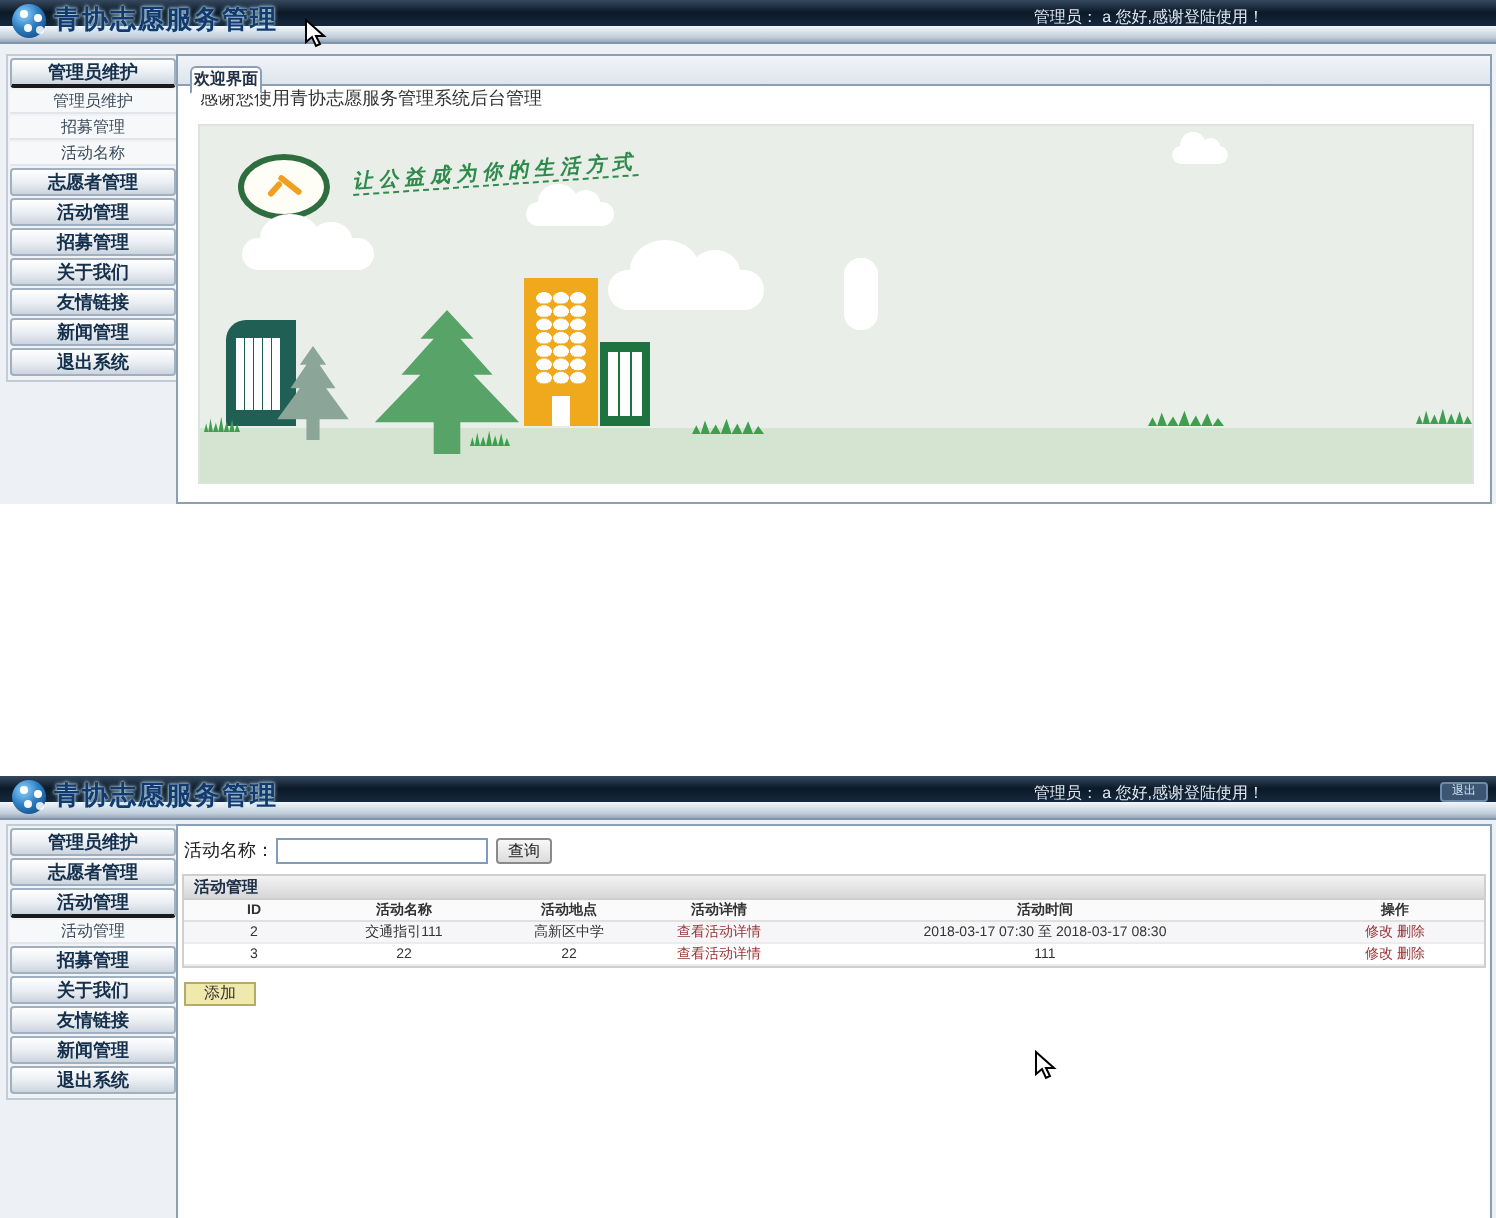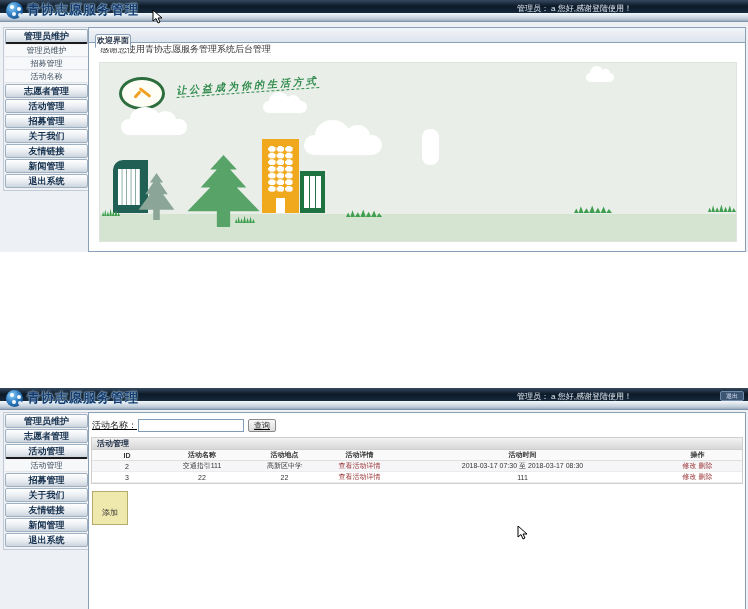--- a/index.html
+++ b/index.html
@@ -76,34 +76,34 @@
   .tuft{height:8px;background:#3f9e4f;
         clip-path:polygon(0% 100%,6% 45%,12% 100%,18% 15%,25% 100%,33% 40%,40% 100%,48% 5%,55% 100%,63% 35%,70% 100%,78% 20%,85% 100%,92% 50%,100% 100%);}
   .tuft-1{left:2px;top:145px;width:18px;}
   .tuft-2{left:135px;top:152px;width:20px;}
   .tuft-3{left:246px;top:146px;width:36px;}
   .tuft-4{left:474px;top:142px;width:38px;}
   .tuft-5{left:608px;top:141px;width:28px;}
 
   
   #main2{top:24px;height:196px;}
-  .search-row{display:flex;align-items:center;margin:6px 0 0 3px;height:13px;text-decoration:underline;}
+  .search-row{display:flex;align-items:center;margin:6px 0 0 3px;height:13px;}
   .search-label{font-size:9px;color:#222;}
   .search-input{width:100px;height:11px;border:1px solid #7f9db9;font-size:9px;padding:0 2px;margin-left:1px;}
   .btn-query{margin-left:4px;height:13px;line-height:11px;padding:0 5px;font-size:8px;color:#222;
         background:linear-gradient(180deg,#f8f8f8,#dcdcdc);border:1px solid #8a8a8a;border-radius:2px;cursor:pointer;}
   .grid-wrap{margin:5px 2px 0 2px;border:1px solid #cfcfcf;}
   .grid-title{height:11px;line-height:11px;padding-left:5px;font-size:8px;font-weight:bold;color:#203048;
         background:linear-gradient(180deg,#f3f3f3,#d7d7d7);border-bottom:1px solid #cfcfcf;}
   table.grid{width:100%;border-collapse:collapse;table-layout:fixed;}
   table.grid th{height:9px;font-size:7px;font-weight:bold;color:#333;background:#fafafa;border-bottom:1px solid #e0e0e0;text-align:center;padding:0;}
   table.grid td{height:10px;font-size:7px;color:#333;text-align:center;padding:0;border-bottom:1px solid #ececec;}
   tr.row-alt td{background:#f6f6f9;}
   .lnk{color:#993333;cursor:pointer;text-decoration:none;}
-  .btn-add{margin:7px 0 0 3px;height:12px;line-height:10px;padding:16px 9px;font-size:8px;color:#333;
+  .btn-add{margin:7px 0 0 3px;height:12px;line-height:10px;padding:0 9px;font-size:8px;color:#333;
         background:#f0e9ad;border:1px solid #b3ab6a;cursor:pointer;}
 
   .cursor{position:absolute;width:12px;height:16px;pointer-events:none;}
   #cursor1{left:152px;top:9px;}
   #cursor2{left:517px;top:525px;}
 </style>
 </head>
 <body>
 
 <div class="canvas">

